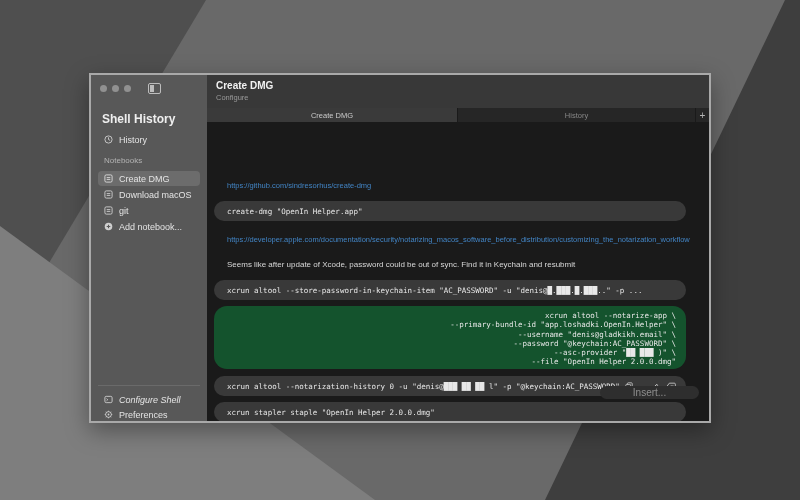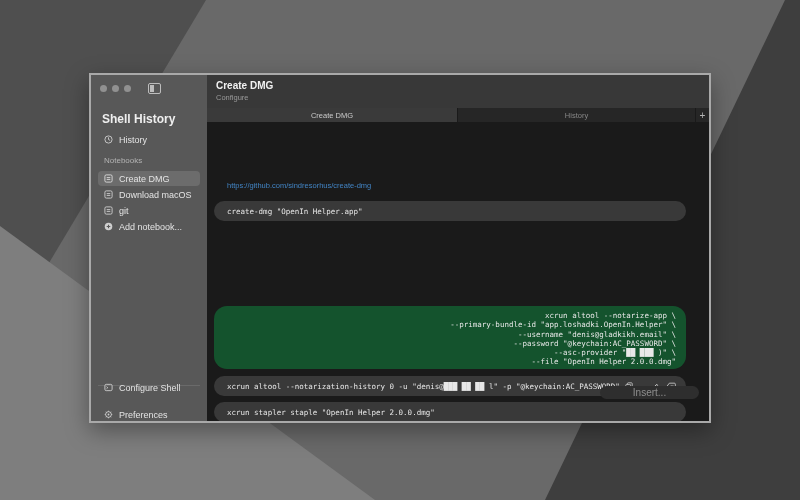--- a/index.html
+++ b/index.html
@@ -124,21 +124,21 @@
         <div class="sb-item" style="top:144px;">
           <svg class="icon-svg" width="9" height="9" viewBox="0 0 10 10">
             <circle cx="5" cy="5" r="4.2" fill="#cfcfcf"></circle>
             <path d="M5 3 V7 M3 5 H7" stroke="#585858" stroke-width="1.2"></path>
           </svg>
           <span>Add notebook...</span>
         </div>
 
         <div class="sb-sep"></div>
 
-        <div class="sb-item" style="top:305px;">
+        <div class="sb-item" style="top:317px;font-style:italic;">
           <svg class="icon-svg" width="9" height="9" viewBox="0 0 10 10">
             <rect x="1" y="1.5" width="8" height="7" rx="1.5" fill="none" stroke="#cfcfcf" stroke-width="1"></rect>
             <path d="M2.8 4 L4.2 5.2 L2.8 6.4" fill="none" stroke="#cfcfcf" stroke-width="1"></path>
           </svg>
           <span>Configure Shell</span>
         </div>
         <div class="sb-item" style="top:332px;">
           <svg class="icon-svg" width="9" height="9" viewBox="0 0 10 10">
             <circle cx="5" cy="5" r="3.2" fill="none" stroke="#cfcfcf" stroke-width="1"></circle>
             <circle cx="5" cy="5" r="1" fill="#cfcfcf"></circle>
@@ -161,22 +161,27 @@
         </div>
 
         <div class="content">
 
           <a class="row-link" style="top:59px;">https://github.com/sindresorhus/create-dmg</a>
 
           <div class="pill h20" style="top:79px;">
             <span class="code-line">create-dmg "OpenIn Helper.app"</span>
           </div>
 
-
-
+          <a class="row-link" style="top:113px;">https://developer.apple.com/documentation/security/notarizing_macos_software_before_distribution/customizing_the_notarization_workflow</a>
+
+          <div class="row-text" style="top:138px;">Seems like after update of Xcode, password could be out of sync. Find it in Keychain and resubmit</div>
+
+          <div class="pill h20" style="top:158px;">
+            <span class="code-line">xcrun altool --store-password-in-keychain-item "AC_PASSWORD" -u "denis@█.███.█.███.." -p ...</span>
+          </div>
 
           <div class="pill-big" style="top:184px;">
             <pre>xcrun altool --notarize-app \
              --primary-bundle-id "app.loshadki.OpenIn.Helper" \
              --username "denis@gladkikh.email" \
              --password "@keychain:AC_PASSWORD" \
              --asc-provider "██ ███ )" \
              --file "OpenIn Helper 2.0.0.dmg"</pre>
           </div>
 

